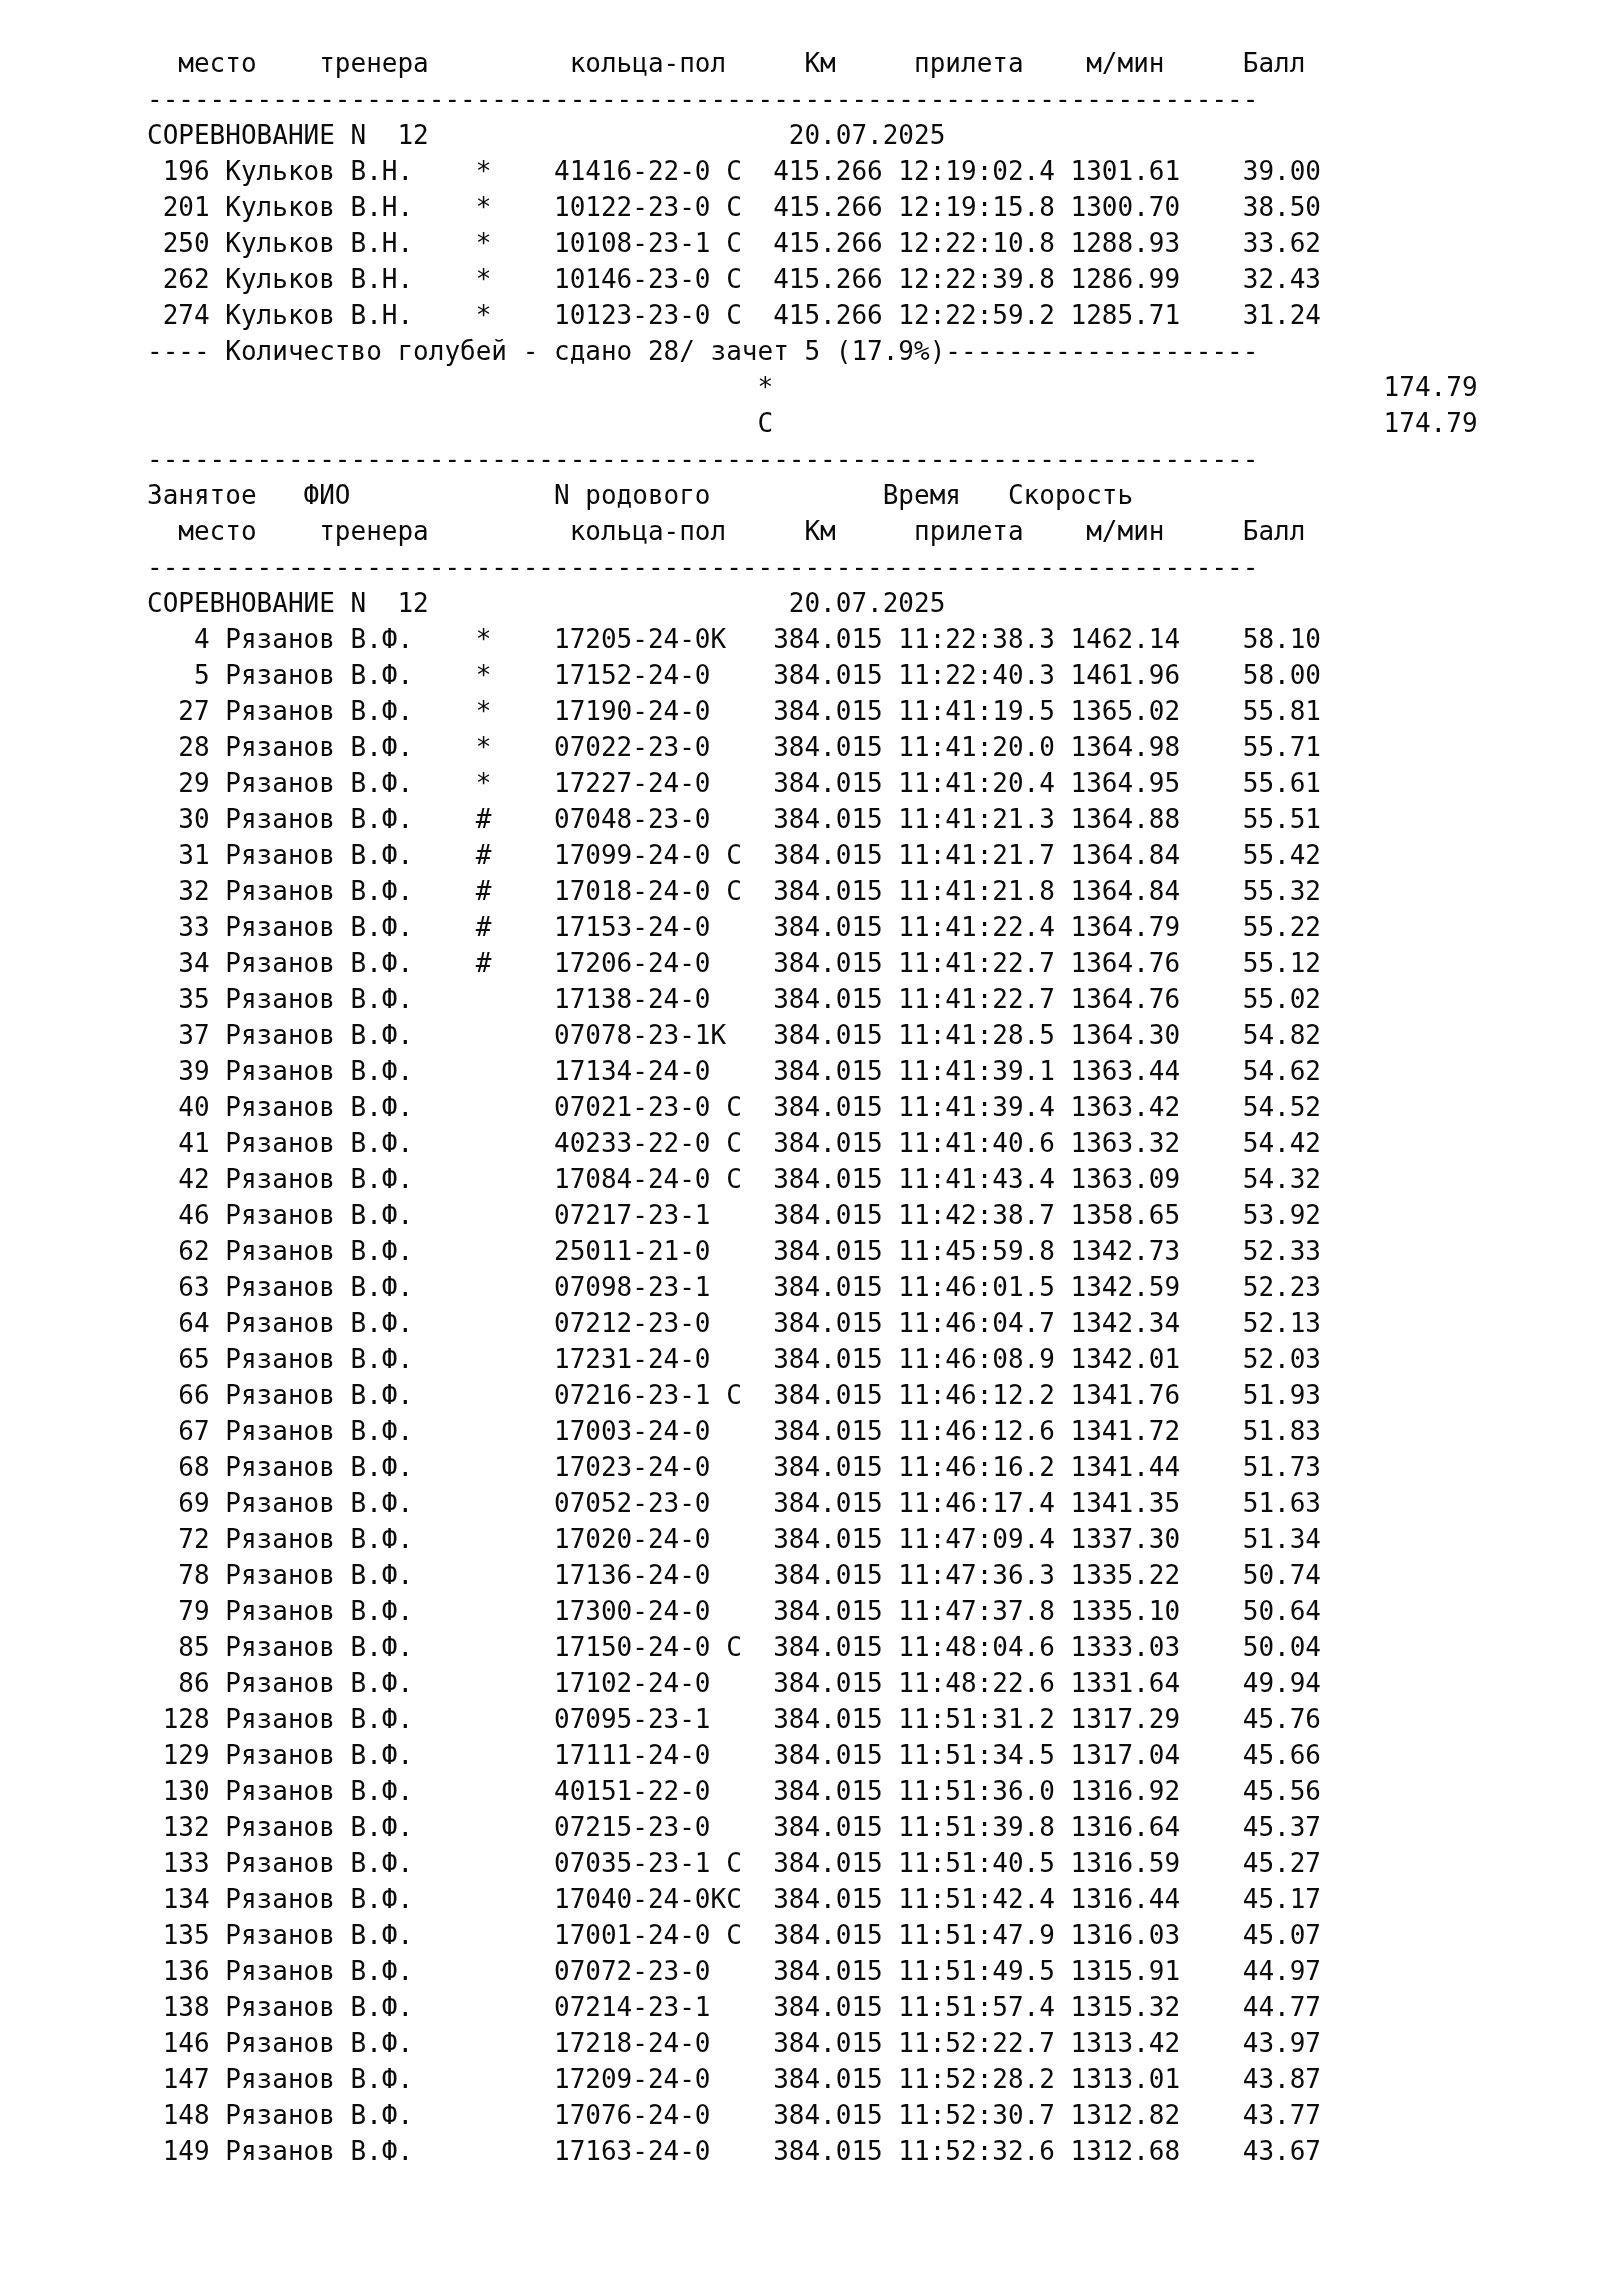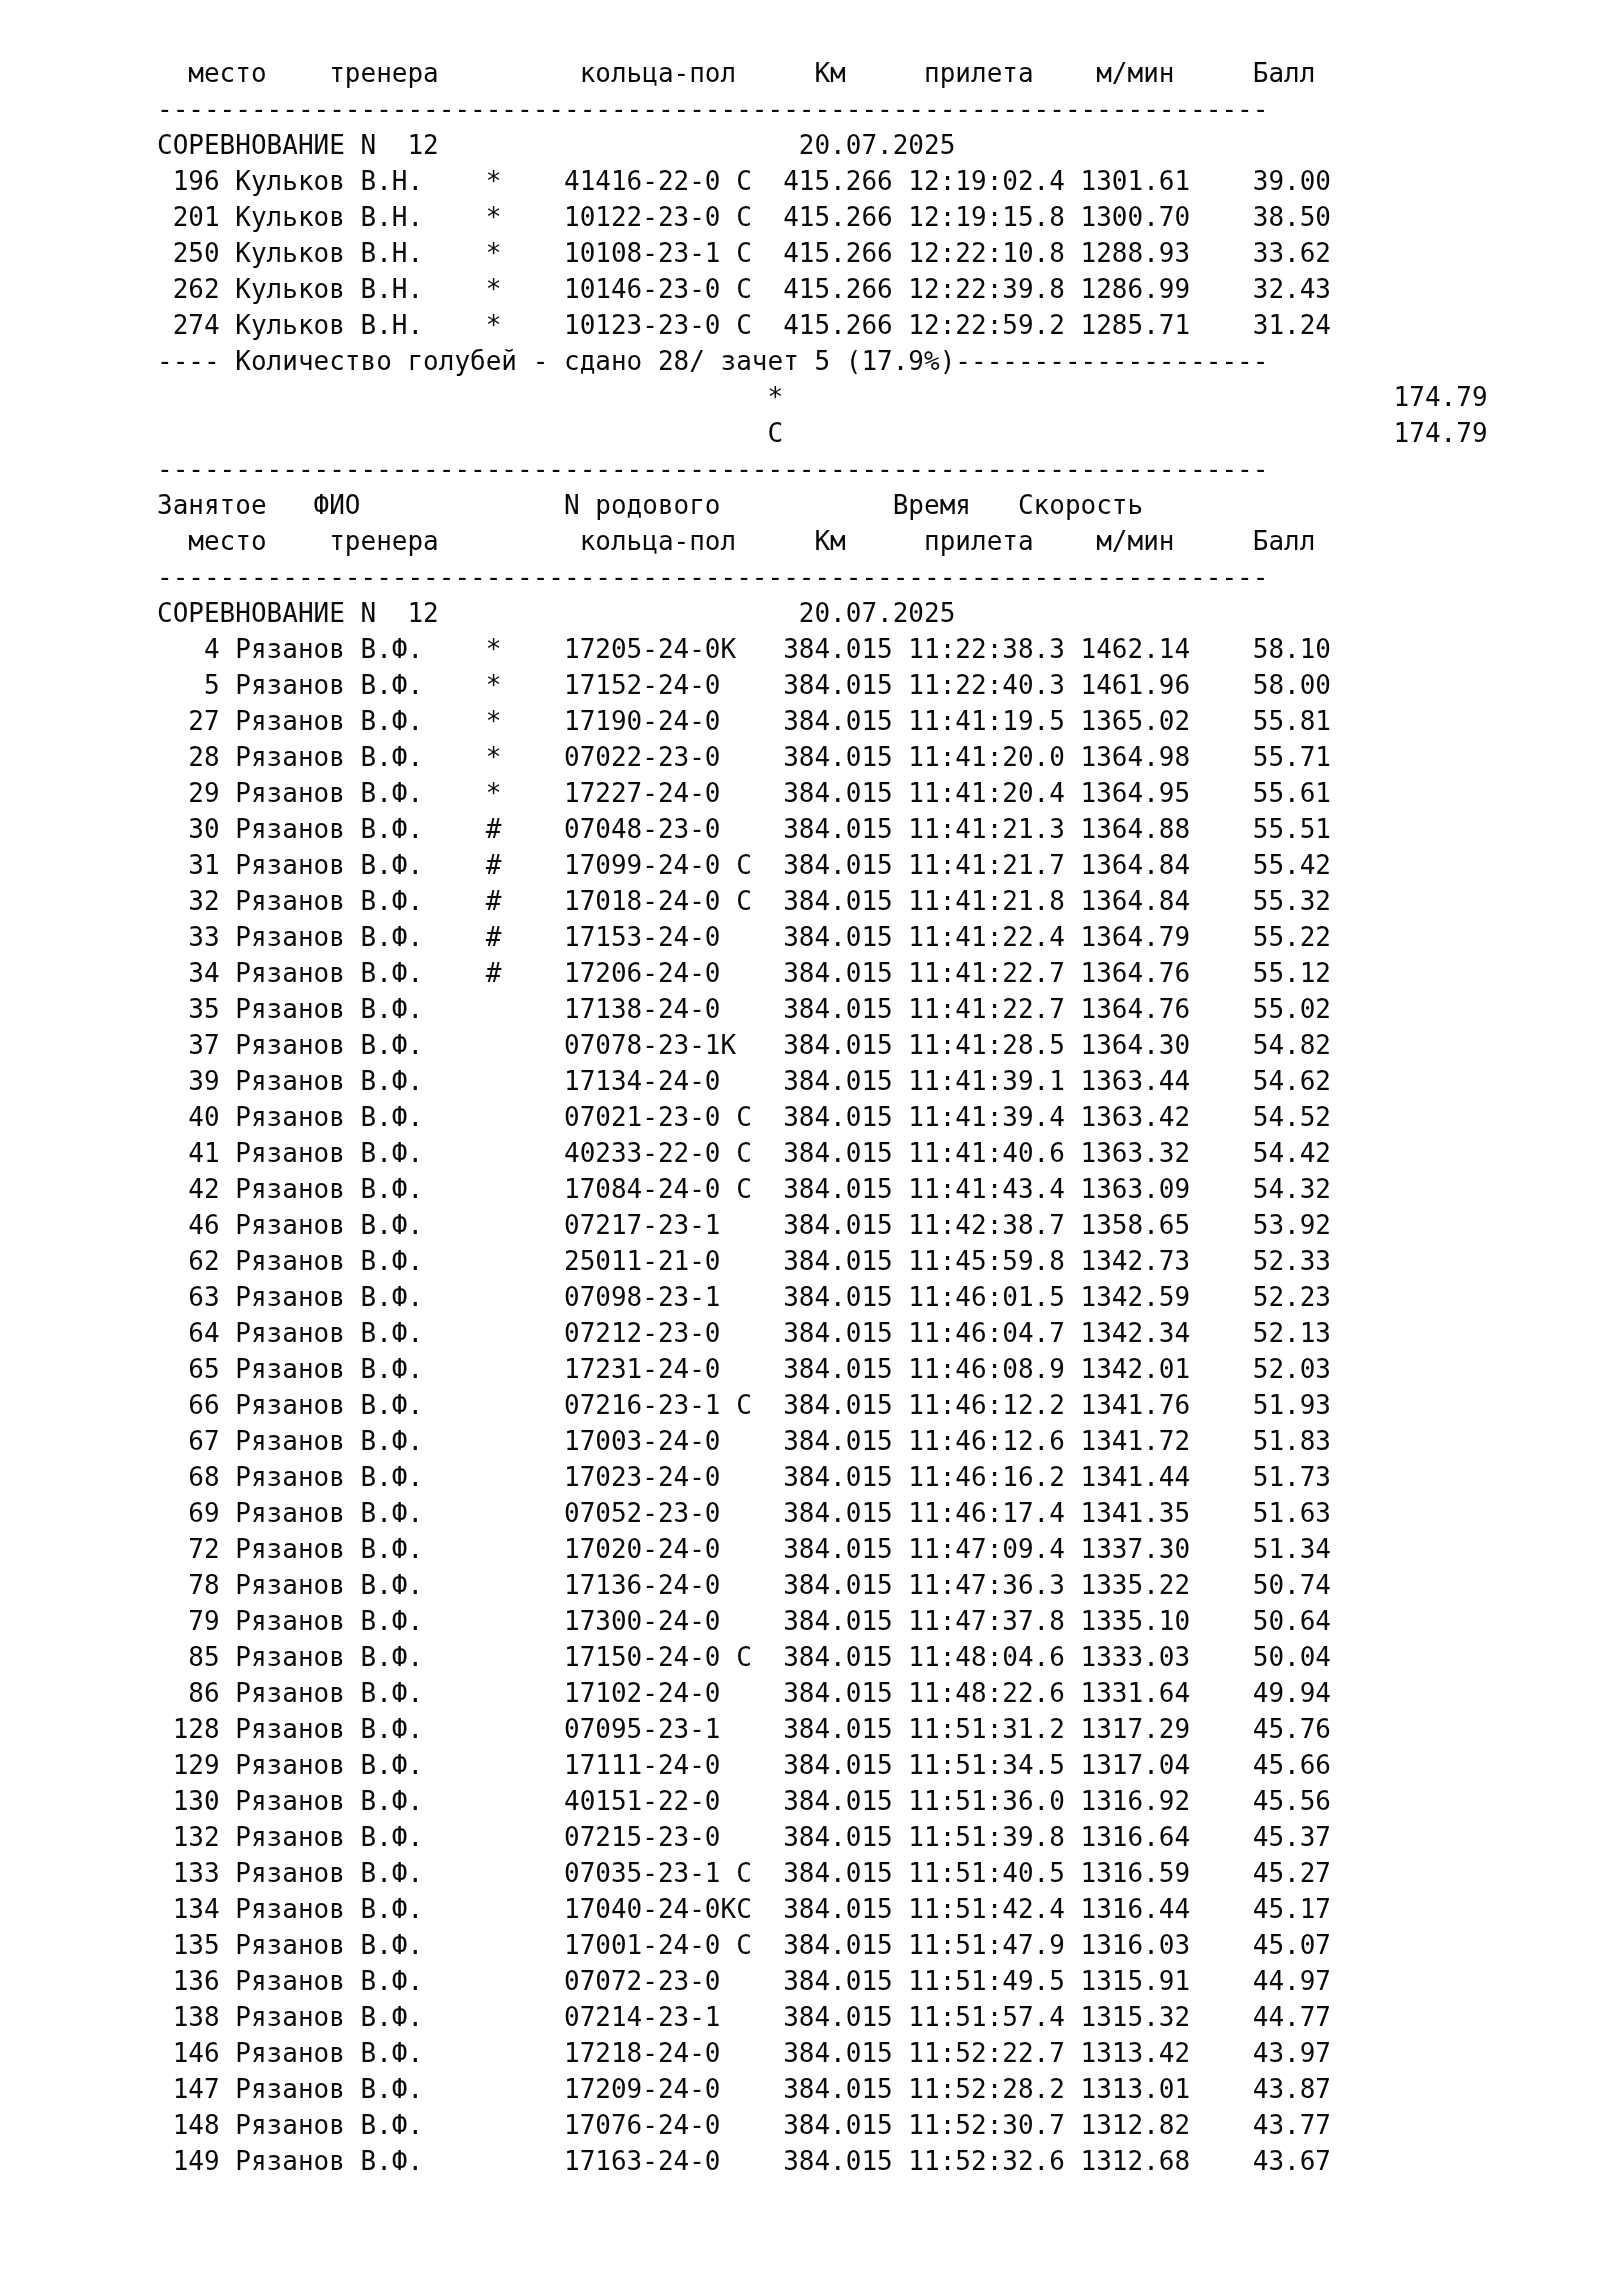--- a/index.html
+++ b/index.html
@@ -14,21 +14,21 @@
     color: #000000;
     overflow: hidden;
   }
   #sheet {
     position: absolute;
     left: 145px;
     top: 43px;
     width: 1431px;
   }
   pre.listing {
-    margin: 12px;
+    margin: 2px;
     padding: 0;
     font-family: "DejaVu Sans Mono", "Liberation Mono", monospace;
     font-size: 26px;
     line-height: 36px;
     letter-spacing: 0px;
     white-space: pre;
     color: #0a0a0a;
     font-weight: 400;
   }
   .line { display: block; white-space: pre; }

